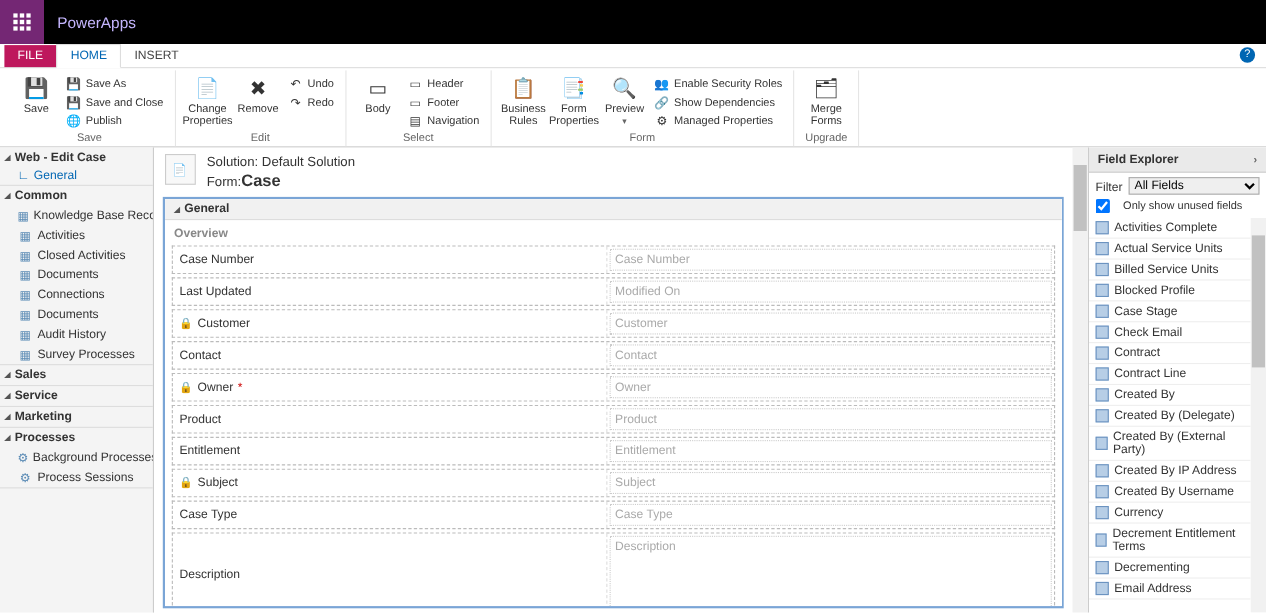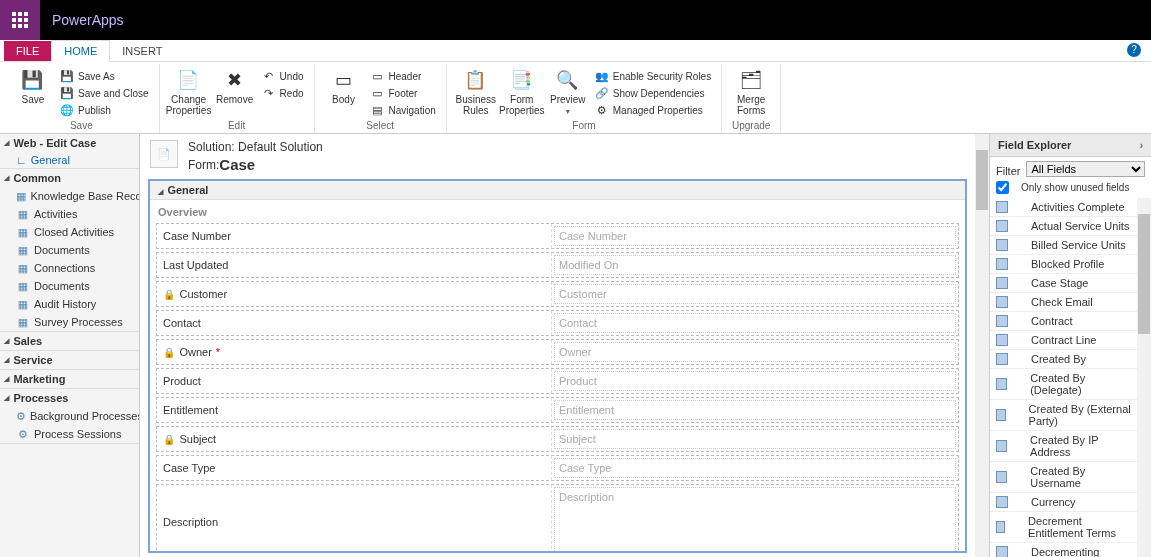--- a/index.html
+++ b/index.html
@@ -62,21 +62,21 @@
 .req-star { color:#c00; font-size:11px; }
 .field-row.tall .ph { height:70px; }
 
 
 .rightpane { width:162px; border-left:1px solid #ccc; display:flex; flex-direction:column; background:#fff;}
 .rp-head { background:#eaeaea; padding:5px 8px; font-size:11px; font-weight:bold; display:flex; justify-content:space-between; align-items:center; border-bottom:1px solid #ccc;}
 .rp-filter { padding:4px 6px; display:flex; align-items:flex-end; gap:6px; font-size:11px;}
 .rp-filter select { flex:1; font-size:11px; border:1px solid #aaa; }
 .rp-check { padding:0 6px 4px 6px; font-size:10px; display:flex; align-items:center; gap:12px;}
 .rp-list { flex:1; overflow-y:auto; position:relative;}
-.rp-item { padding:3px 6px; border-bottom:1px solid #eee; display:flex; align-items:center; gap:23px; font-size:11px; cursor:grab;}
+.rp-item { padding:3px 6px; border-bottom:1px solid #eee; display:flex; align-items:center; gap:5px; font-size:11px; cursor:grab;}
 .rp-item .fld-icon { width:12px; height:12px; background:#b7cee6; border:1px solid #6b93c0;}
 .rp-scroll { width:14px; background:#f1f1f1;}
 .rp-wrap { display:flex; flex:1; overflow:hidden;}
 .rp-thumb { width:12px; height:120px; background:#c1c1c1; margin:16px 1px;}
 
 .chev { font-size:10px; color:#666; cursor:pointer;}
 
 </style>
 </head>
 <body>

